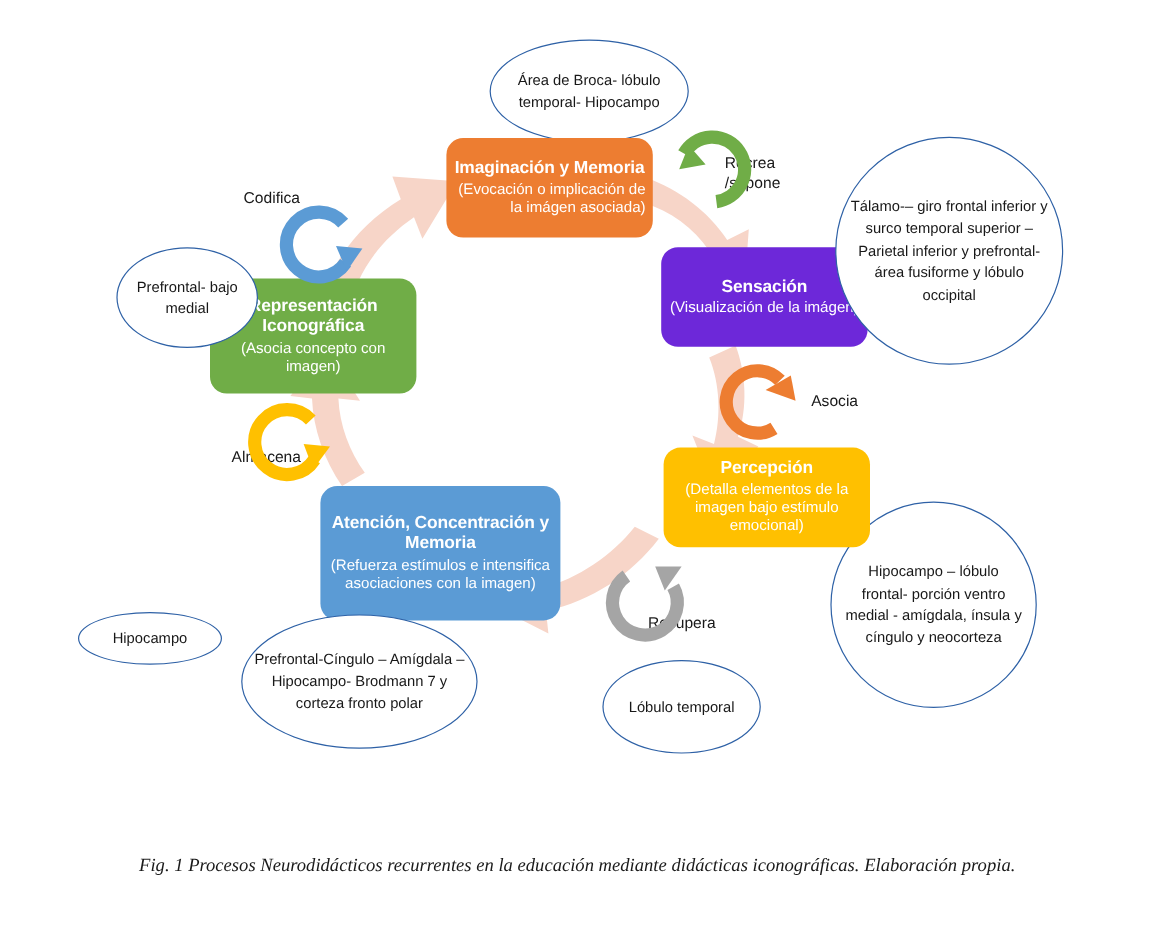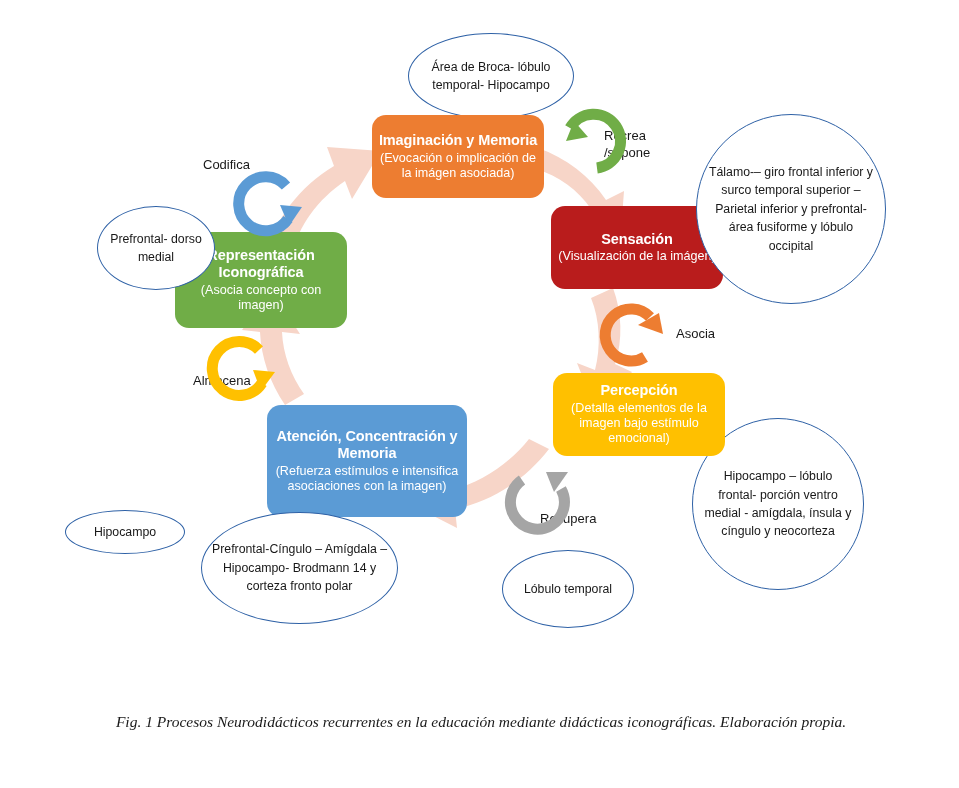--- a/index.html
+++ b/index.html
@@ -49,24 +49,25 @@
   .pbox .psub {
     font-size: 12.6px;
     line-height: 1.2;
     margin-top: 1px;
   }
   
   #box-imaginacion {
     left: 372px; top: 115px; width: 172px; height: 83px;
     background: #ED7D31;
     z-index: 30;
+    text-align: right;
   }
   #box-sensacion {
     left: 551px; top: 206px; width: 172px; height: 83px;
-    background: #b91c1c;
+    background: #6d28d9;
     z-index: 20;
   }
   #box-percepcion {
     left: 543px; top: 373px; width: 172px; height: 83px;
     background: #FFC000;
     z-index: 30;
     margin-left: 10px;
   }
   #box-atencion {
     left: 267px; top: 405px; width: 200px; height: 112px;
@@ -243,27 +244,27 @@
   <div class="ell" id="ell-talamo">
     <span>Tálamo-– giro frontal inferior y surco temporal superior – Parietal inferior y prefrontal- área fusiforme y lóbulo occipital</span>
   </div>
   <div class="ell" id="ell-lobulo">
     <span>Lóbulo temporal</span>
   </div>
   <div class="ell" id="ell-hipo-lob">
     <span>Hipocampo – lóbulo frontal- porción ventro medial - amígdala, ínsula y cíngulo y neocorteza</span>
   </div>
   <div class="ell" id="ell-prefront">
-    <span>Prefrontal-Cíngulo – Amígdala – Hipocampo- Brodmann 14 y corteza fronto polar</span>
+    <span>Prefrontal-Cíngulo – Amígdala – Hipocampo- Brodmann 7 y corteza fronto polar</span>
   </div>
   <div class="ell" id="ell-hipocampo">
     <span>Hipocampo</span>
   </div>
   <div class="ell" id="ell-dorso">
-    <span>Prefrontal- dorso medial</span>
+    <span>Prefrontal- bajo medial</span>
   </div>
 
   <div class="clabel" id="lbl-codifica">Codifica</div>
   <div class="clabel" id="lbl-recrea">Recrea
 /supone</div>
   <div class="clabel" id="lbl-asocia">Asocia</div>
   <div class="clabel" id="lbl-recupera">Recupera</div>
   <div class="clabel" id="lbl-almacena">Almacena</div>
 
   <div id="caption">Fig. 1 Procesos Neurodidácticos recurrentes en la educación mediante didácticas iconográficas. Elaboración propia.</div>

